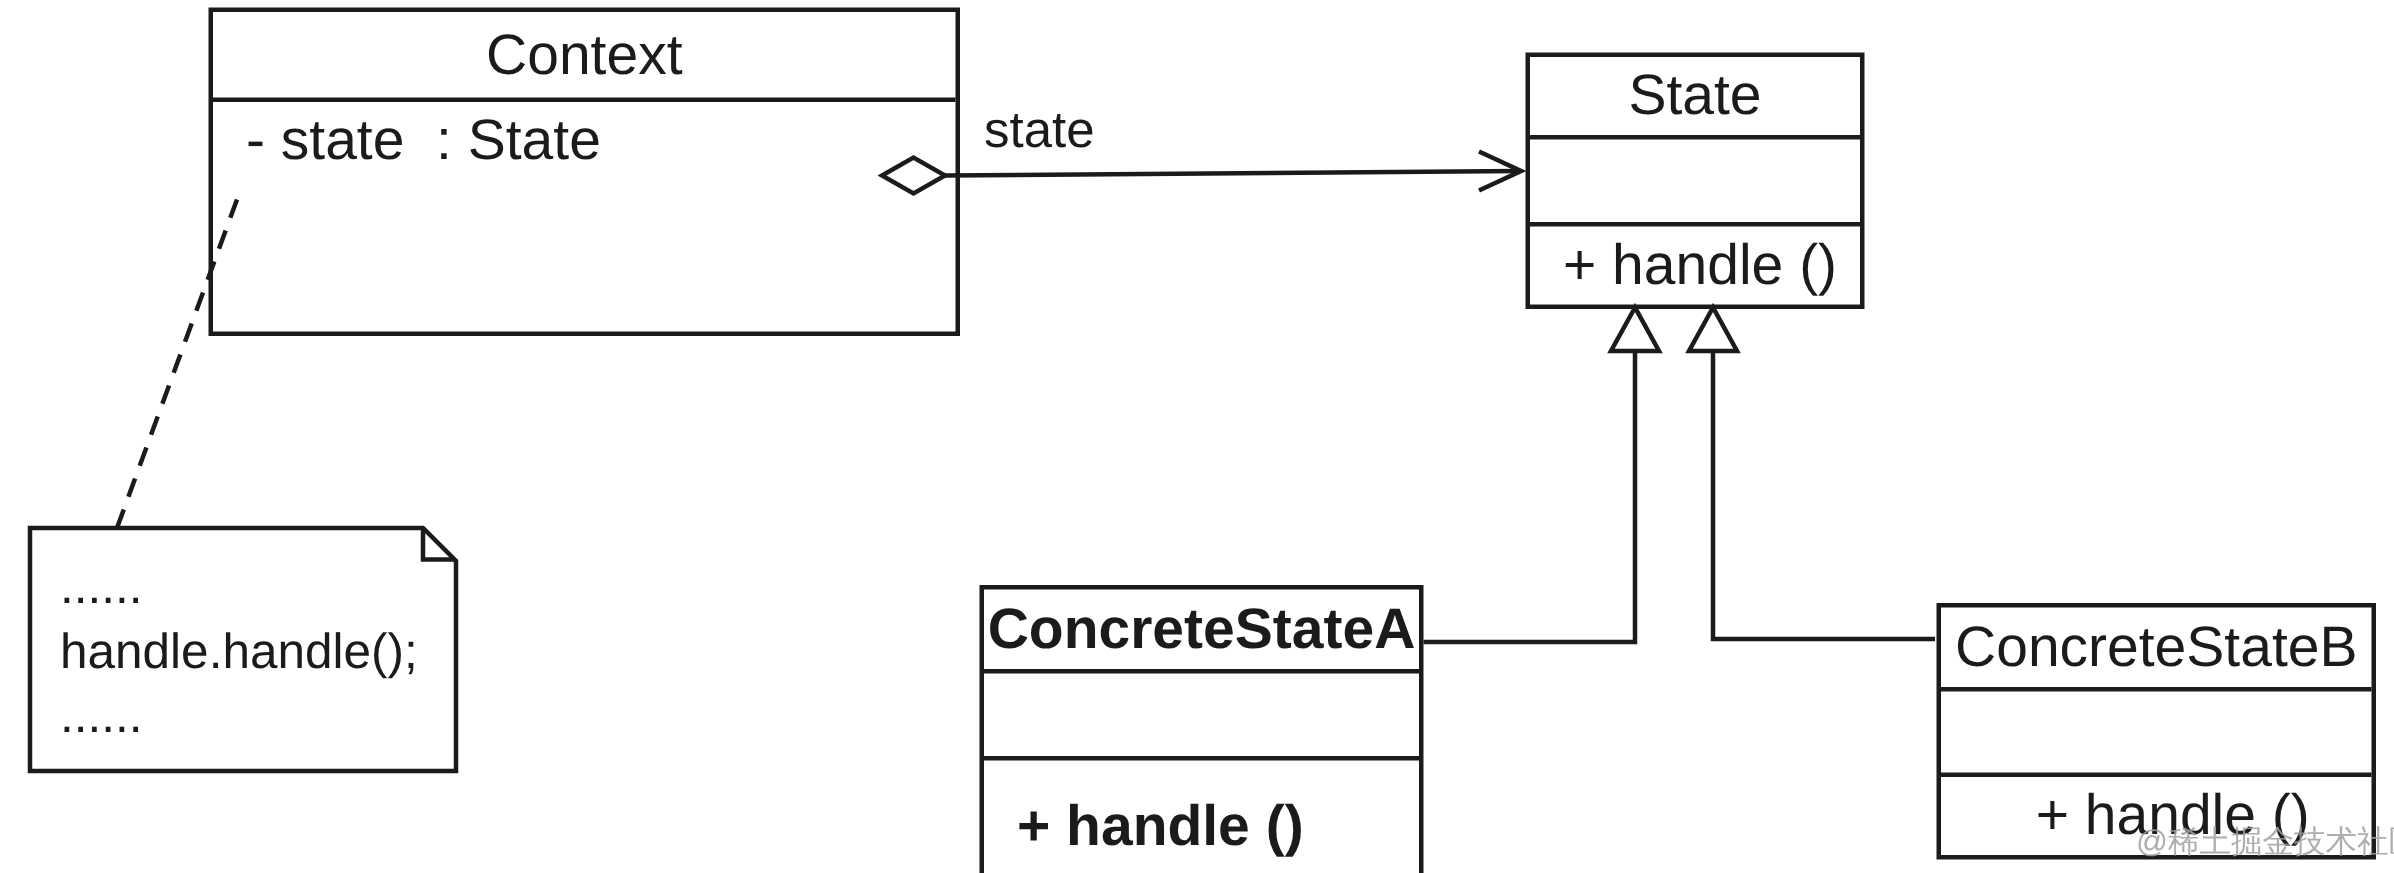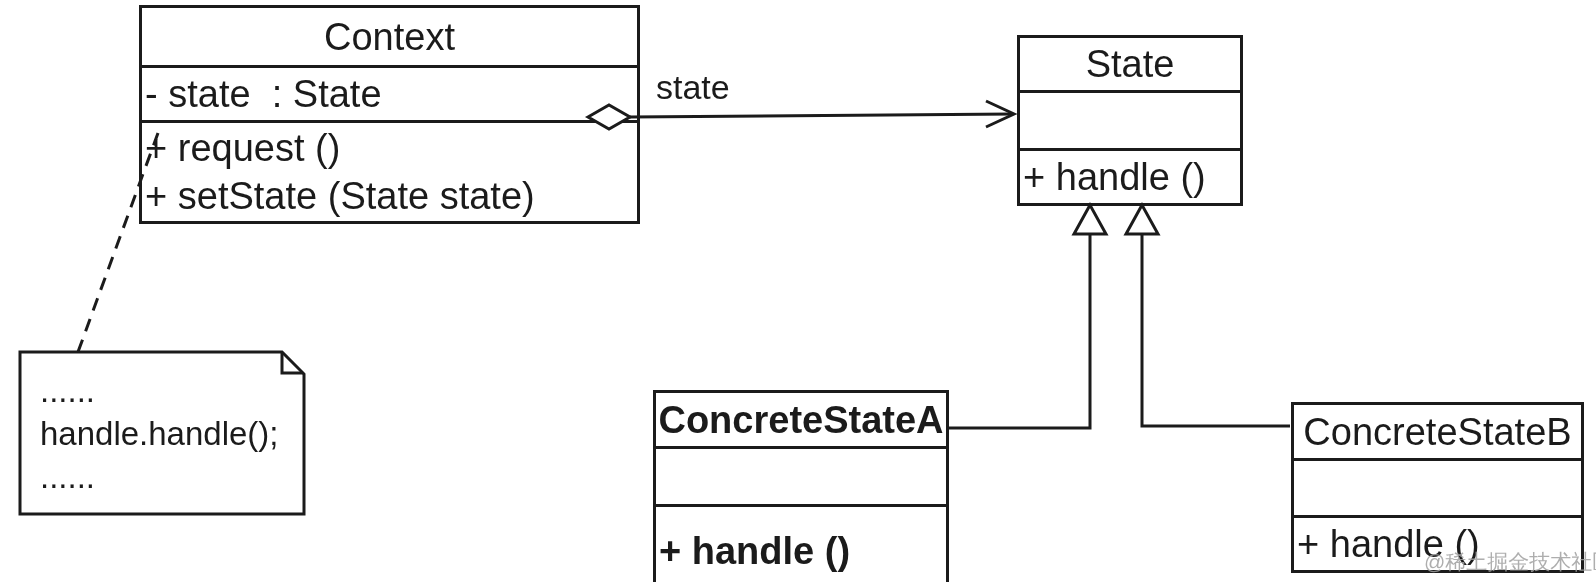--- a/index.html
+++ b/index.html
@@ -20,27 +20,27 @@
   .uml-class {
     position:absolute; z-index:1;
     background:var(--background,#ffffff);
     border:3px solid var(--line,#1b1b1b);
     display:grid; font-size:38px; line-height:1;
   }
   .uml-class .sec { border-top:3px solid var(--line,#1b1b1b); }
   .ttl { display:flex; align-items:center; justify-content:center; white-space:pre; }
   .attrs, .methods {
     display:flex; flex-direction:column; justify-content:center;
-    padding-left:3px; white-space:pre;
+    padding-left:22px; white-space:pre;
   }
   .methods .m-line, .attrs .a-line { line-height:48px; white-space:pre; }
   .cls-context { left:139px; top:5px;   width:501px; height:219px; grid-template-rows:57px 55px 1fr; }
   .cls-state   { left:1017px; top:35px; width:226px; height:171px; grid-template-rows:52px 58px 1fr; }
   .cls-csa     { left:653px; top:390px; width:296px; height:208px; grid-template-rows:53px 58px 1fr;font-weight:bold; }
-  .cls-csb     { left:1291px; top:402px; width:293px; height:171px; grid-template-rows:53px 57px 1fr; }
+  .cls-csb     { left:1291px; top:402px; width:293px; height:171px; grid-template-rows:53px 57px 1fr;text-align:center; }
   
   .assoc-label {
     position:absolute; left:656px; top:70px; z-index:3;
     font-size:34px; line-height:1;
   }
   .note-text {
     position:absolute; left:40px; top:369px; z-index:3;
     font-size:33px;
   }
   .note-text .n-line { line-height:43px; white-space:pre; }
@@ -71,24 +71,20 @@
 
     <polygon class="stroke fillw" points="1142,205 1126,234 1158,234"></polygon>
     <polyline class="stroke" points="1142,234 1142,426 1290,426"></polyline>
   </svg>
 
   <div class="uml-class cls-context">
     <div class="ttl">Context</div>
     <div class="sec attrs">
       <div class="a-line">- state  : State</div>
     </div>
-    <div class="sec methods">
-      <div class="m-line">+ request ()</div>
-      <div class="m-line">+ setState (State state)</div>
-    </div>
   </div>
 
   <div class="uml-class cls-state">
     <div class="ttl">State</div>
     <div class="sec attrs"></div>
     <div class="sec methods">
       <div class="m-line">+ handle ()</div>
     </div>
   </div>
 

